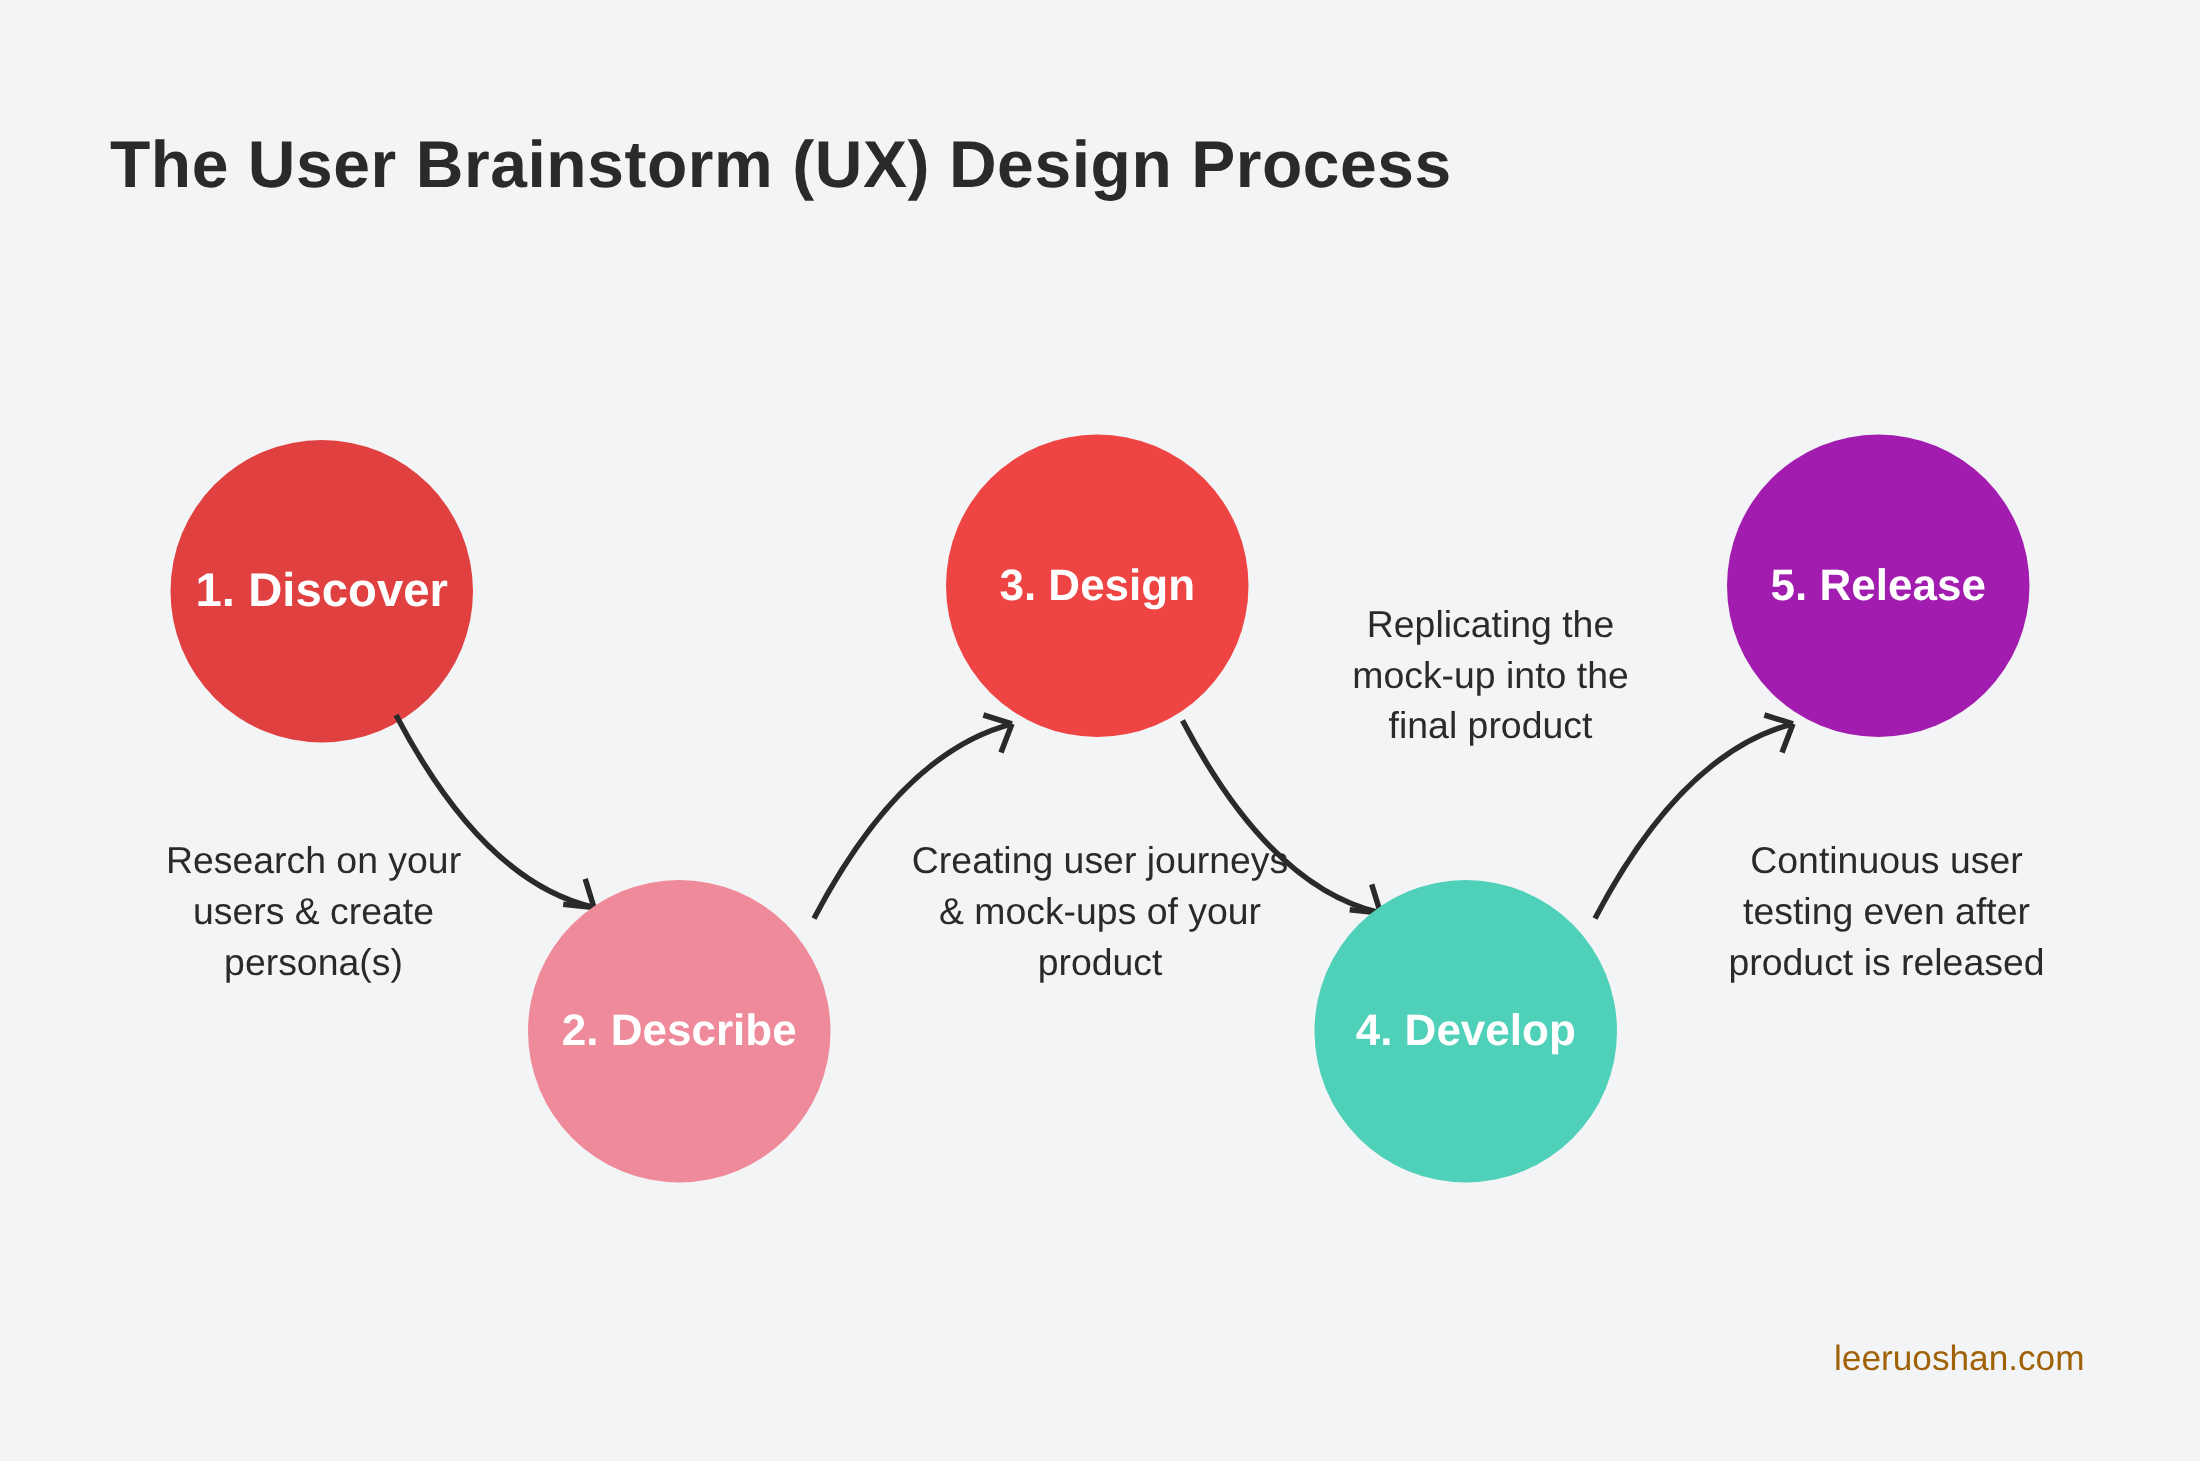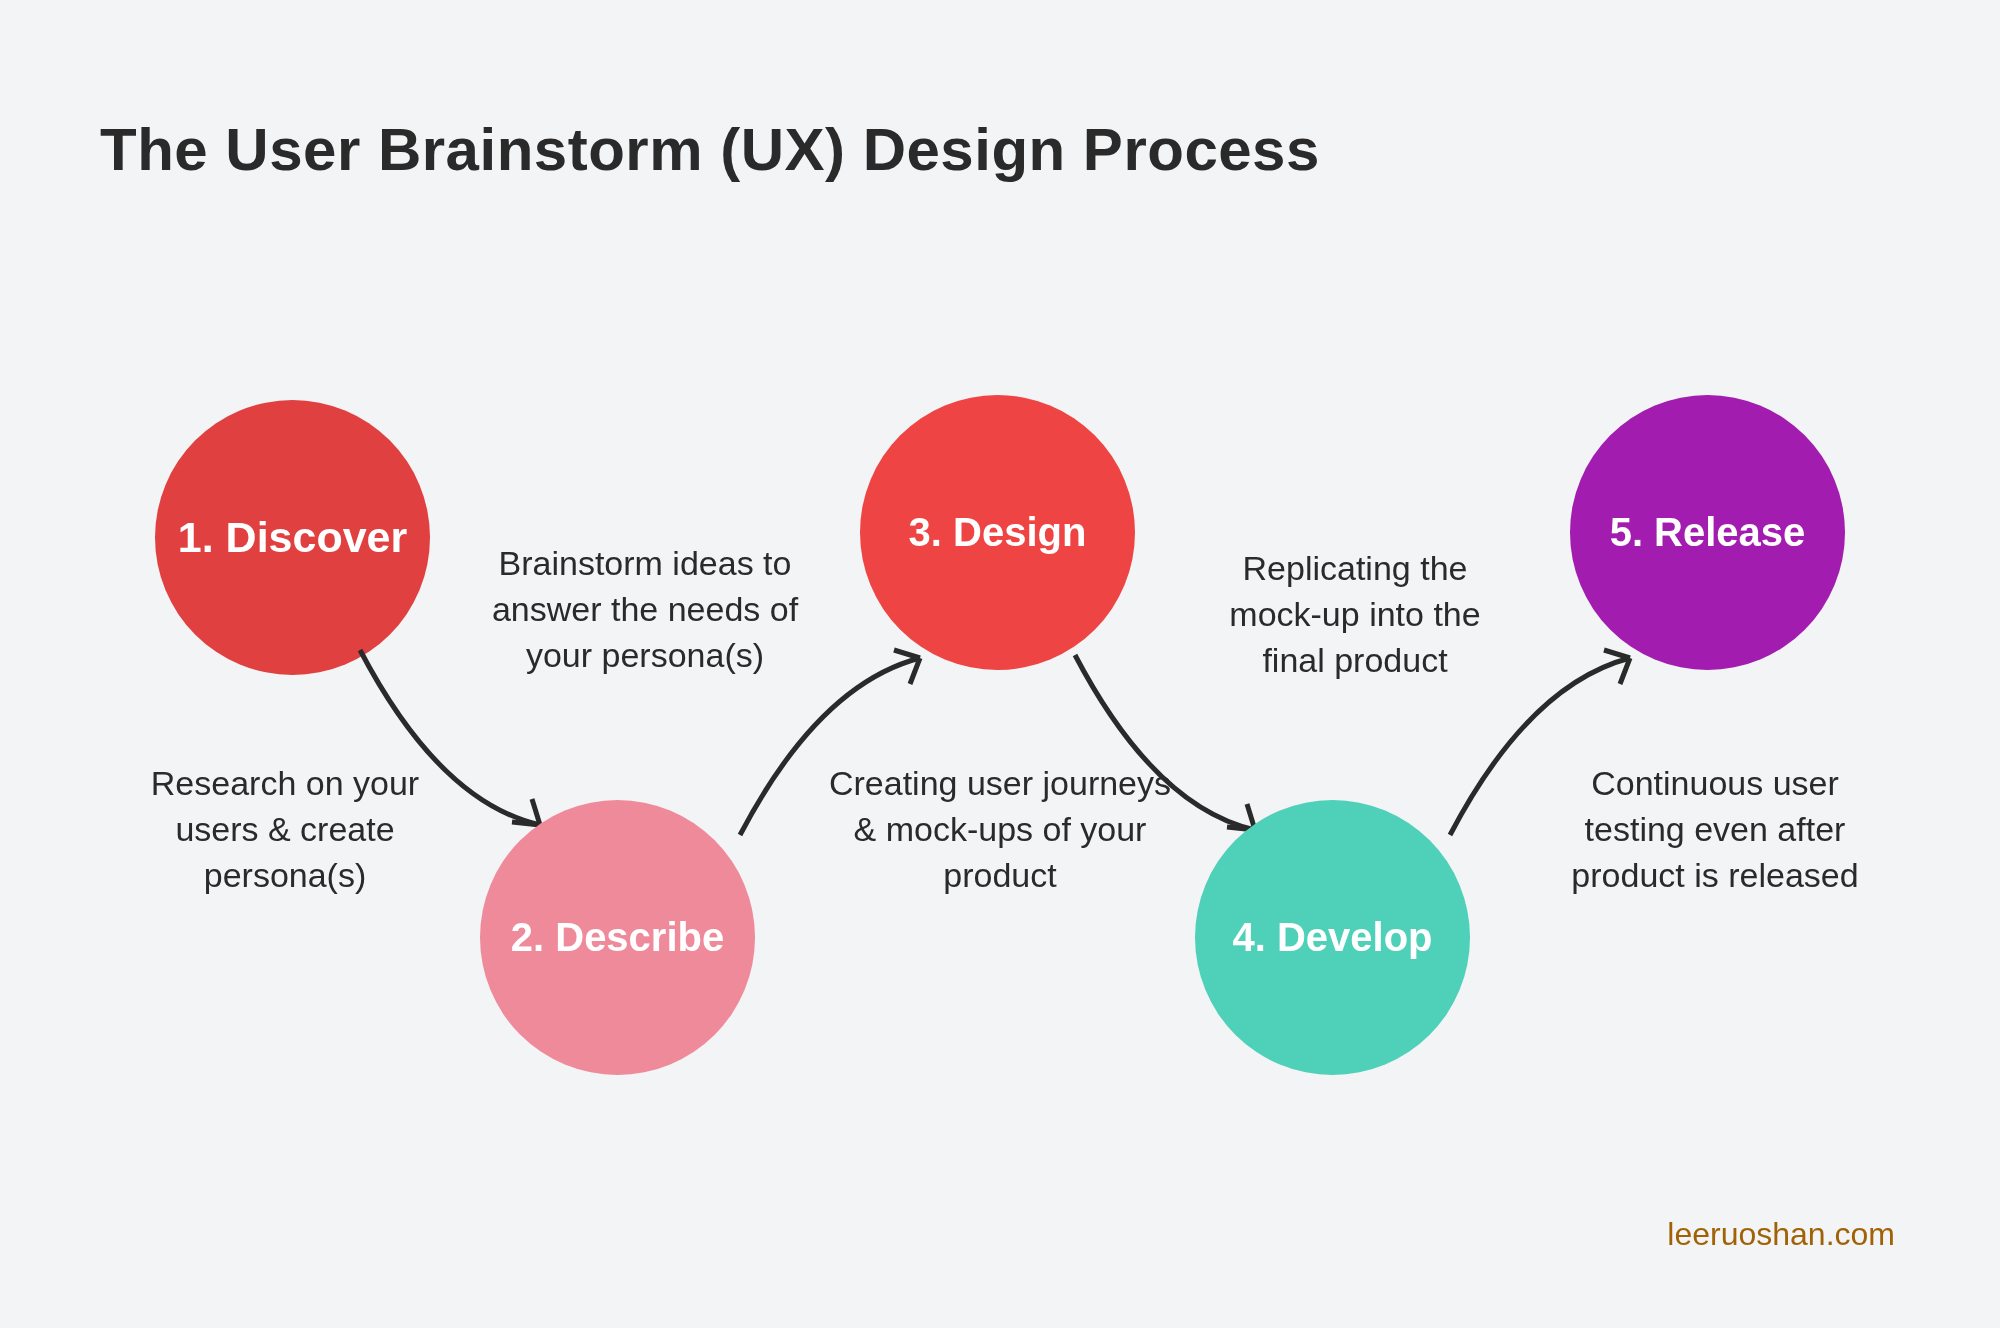--- a/index.html
+++ b/index.html
@@ -24,21 +24,20 @@
   <div class="caption" style="left:105px;top:760px;width:360px;">Research on your users &amp; create persona(s)</div>
 
   <svg class="arrow" style="left:345px;top:635px;" width="220" height="220">
     <path d="M15 15 C 70 120 130 175 195 190" stroke="#2a2a2a" stroke-width="5" fill="none"></path>
     <path d="M195 190 l-28 -3 m28 3 l-8 -26" stroke="#2a2a2a" stroke-width="5" fill="none"></path>
   </svg>
 
   <div class="circle" style="left:480px;top:800px;width:275px;height:275px;background:#ef8a9b;align-items:center;">
     <span style="font-size:40px;">2. Describe</span>
   </div>
-  <div class="caption" style="left:480px;top:540px;width:330px;">Brainstorm ideas to answer the needs of your persona(s)</div>
 
   <svg class="arrow" style="left:725px;top:640px;" width="220" height="220">
     <path d="M15 195 C 70 90 130 35 195 18" stroke="#2a2a2a" stroke-width="5" fill="none"></path>
     <path d="M195 18 l-26 -8 m26 8 l-10 26" stroke="#2a2a2a" stroke-width="5" fill="none"></path>
   </svg>
 
   <div class="circle" style="left:860px;top:395px;width:275px;height:275px;background:#ef4444;">
     <span style="font-size:40px;">3. Design</span>
   </div>
   <div class="caption" style="left:820px;top:760px;width:360px;">Creating  user journeys &amp; mock-ups of your product</div>

